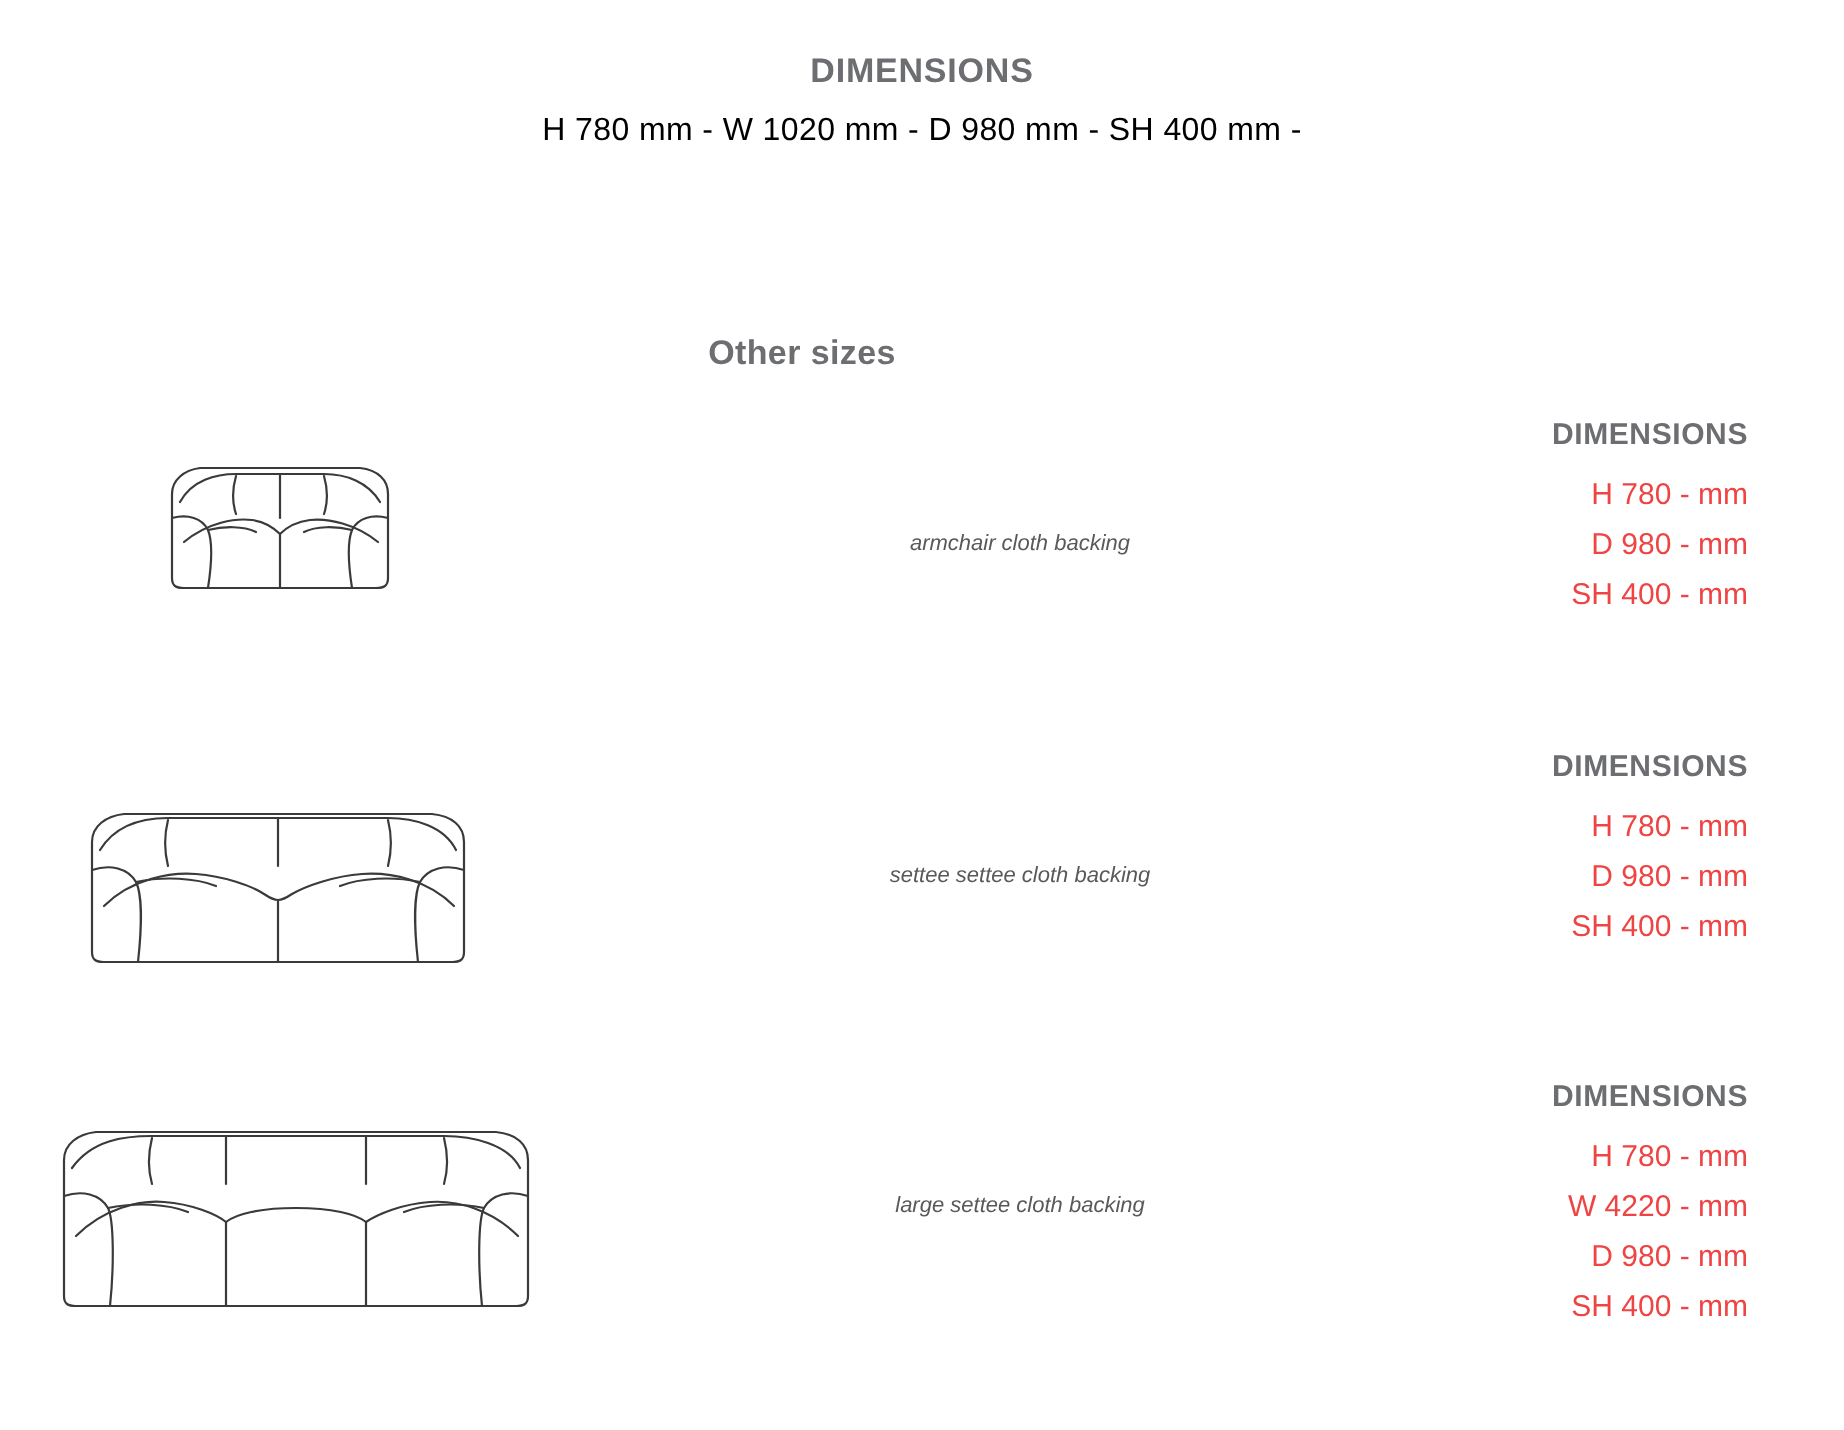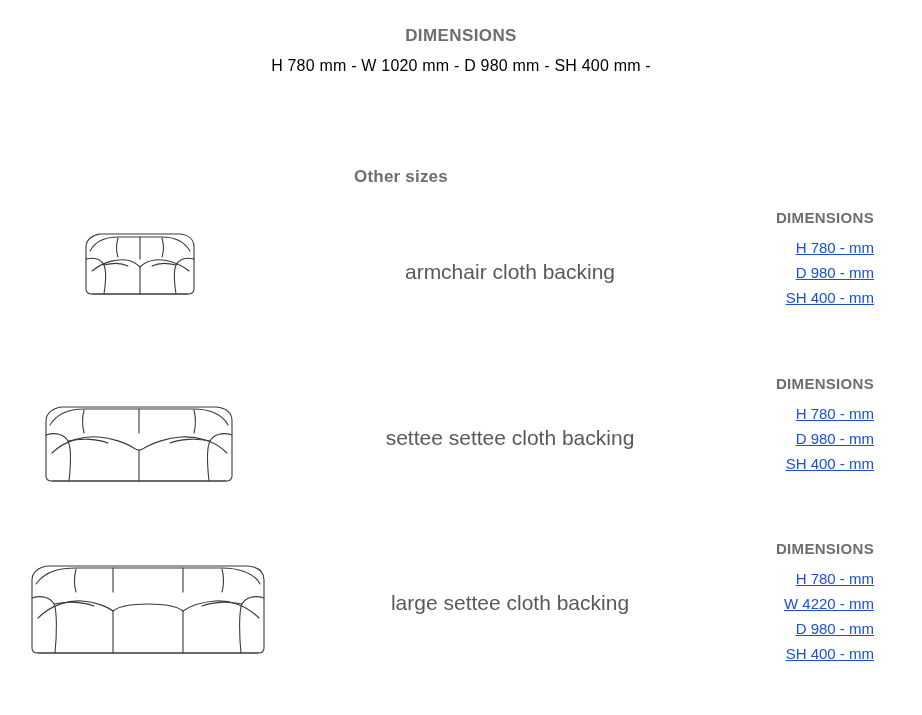--- a/index.html
+++ b/index.html
@@ -78,45 +78,45 @@
 
   .row-label {
     position: absolute;
     left: 300px;
     top: 0;
     width: 420px;
     height: 150px;
     display: flex;
     align-items: center;
     justify-content: center;
-    font-size: 21px;
+    font-size: 11px;
     color: #58595b;
     text-align: center;
+    font-style: italic;
   }
 
   .dims {
     position: absolute;
     right: 48px;
     top: 12px;
     width: 230px;
     text-align: right;
   }
   .dims-title {
     font-size: 15px;
     font-weight: bold;
     color: #6d6e71;
     letter-spacing: 0.3px;
     margin-bottom: 9px;
   }
   .dims-item {
     font-size: 15px;
-    color: #1d4ed8;
+    color: #ef4444;
     line-height: 25px;
     white-space: nowrap;
-    text-decoration: underline;
   }
 
   
   .sofa {
     fill: none;
     stroke: #3a3a3c;
     stroke-width: 1.1;
     stroke-linejoin: round;
     stroke-linecap: round;
   }

